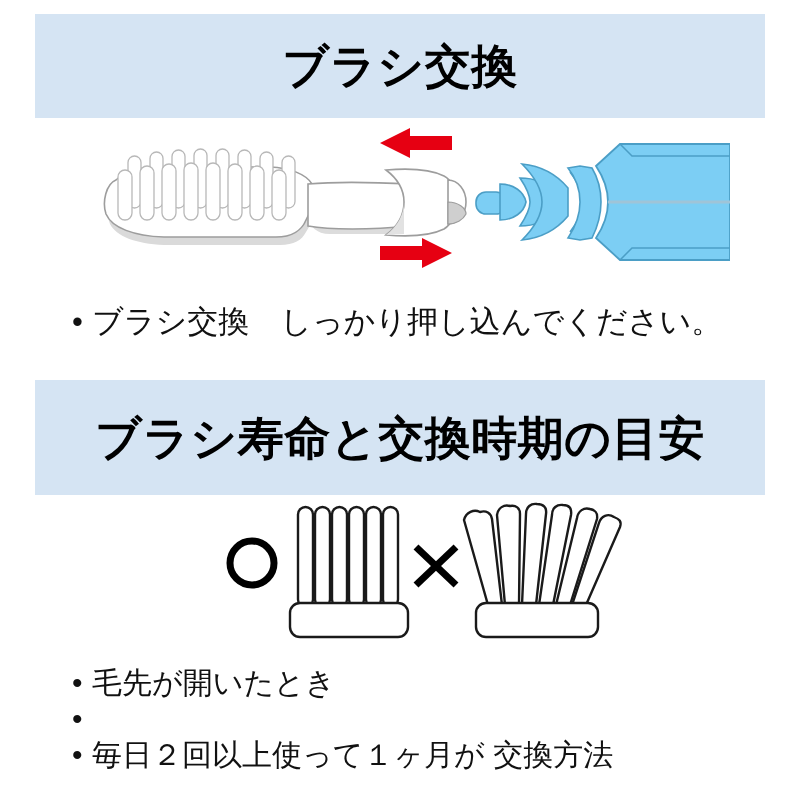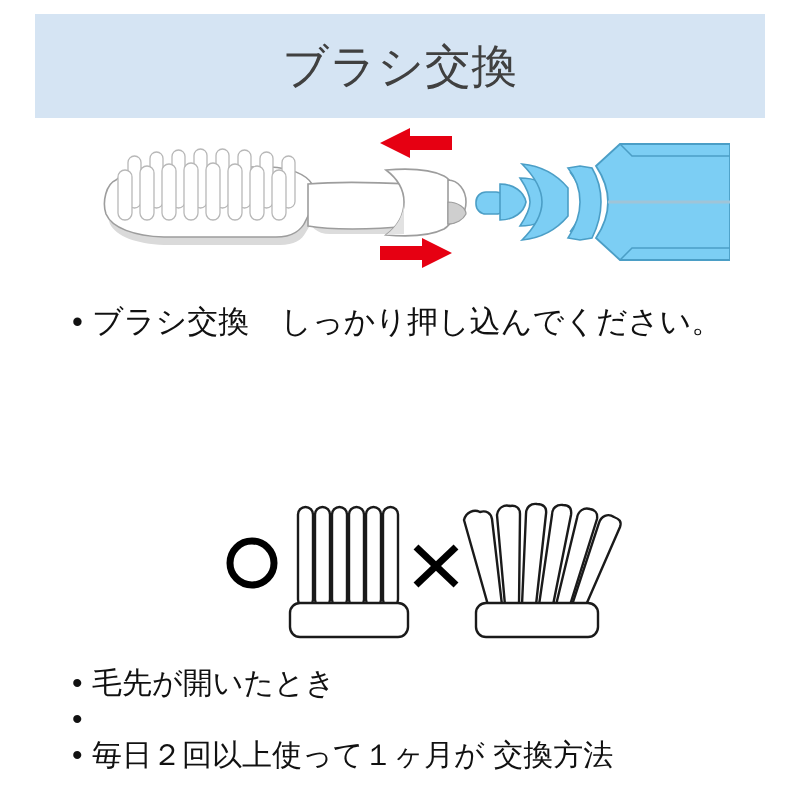--- a/index.html
+++ b/index.html
@@ -23,22 +23,22 @@
 
   
   .banner {
     position: absolute;
     background: #d5e4f3;
     display: flex;
     align-items: center;
     justify-content: center;
   }
   .banner-title {
-    color: #404040;
-    font-weight: normal;
+    color: #000000;
+    font-weight: bold;
     letter-spacing: 0.5px;
     line-height: 1;
     white-space: nowrap;
   }
   #banner-1 {
     left: 35px;
     top: 14px;
     width: 730px;
     height: 104px;
   }
@@ -221,20 +221,23 @@
     </svg>
   </div>
 
   <ul class="bullet-list" id="list-method">
     <li class="bullet-item">
       <span class="bullet-dot">•</span>
       <span class="bullet-text">ブラシ交換　しっかり押し込んでください。</span>
     </li>
   </ul>
 
+  <div class="banner" id="banner-2">
+    <span class="banner-title">ブラシ寿命と交換時期の目安</span>
+  </div>
 
   <div class="illustration" id="illu-compare">
     <svg width="420" height="150" viewBox="0 0 420 150" xmlns="http://www.w3.org/2000/svg">
 
       <g>
         <circle cx="42" cy="68" r="22" fill="none" stroke="#000000" stroke-width="7"></circle>
       </g>
 
       <g fill="#ffffff" stroke="#1a1a1a" stroke-width="2.4">
         <rect x="88" y="12" width="15" height="100" rx="7.5"></rect>

